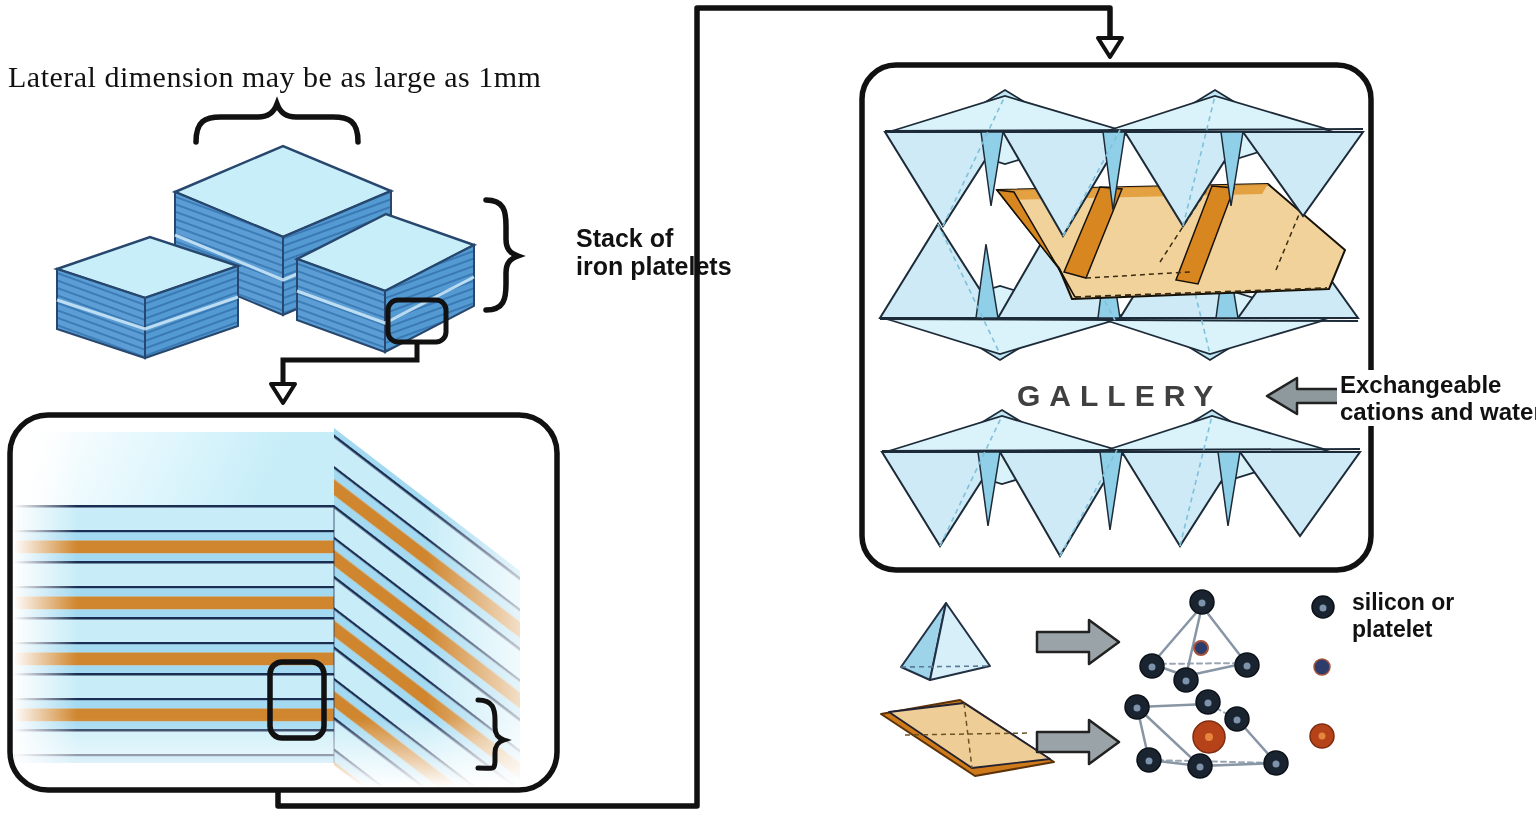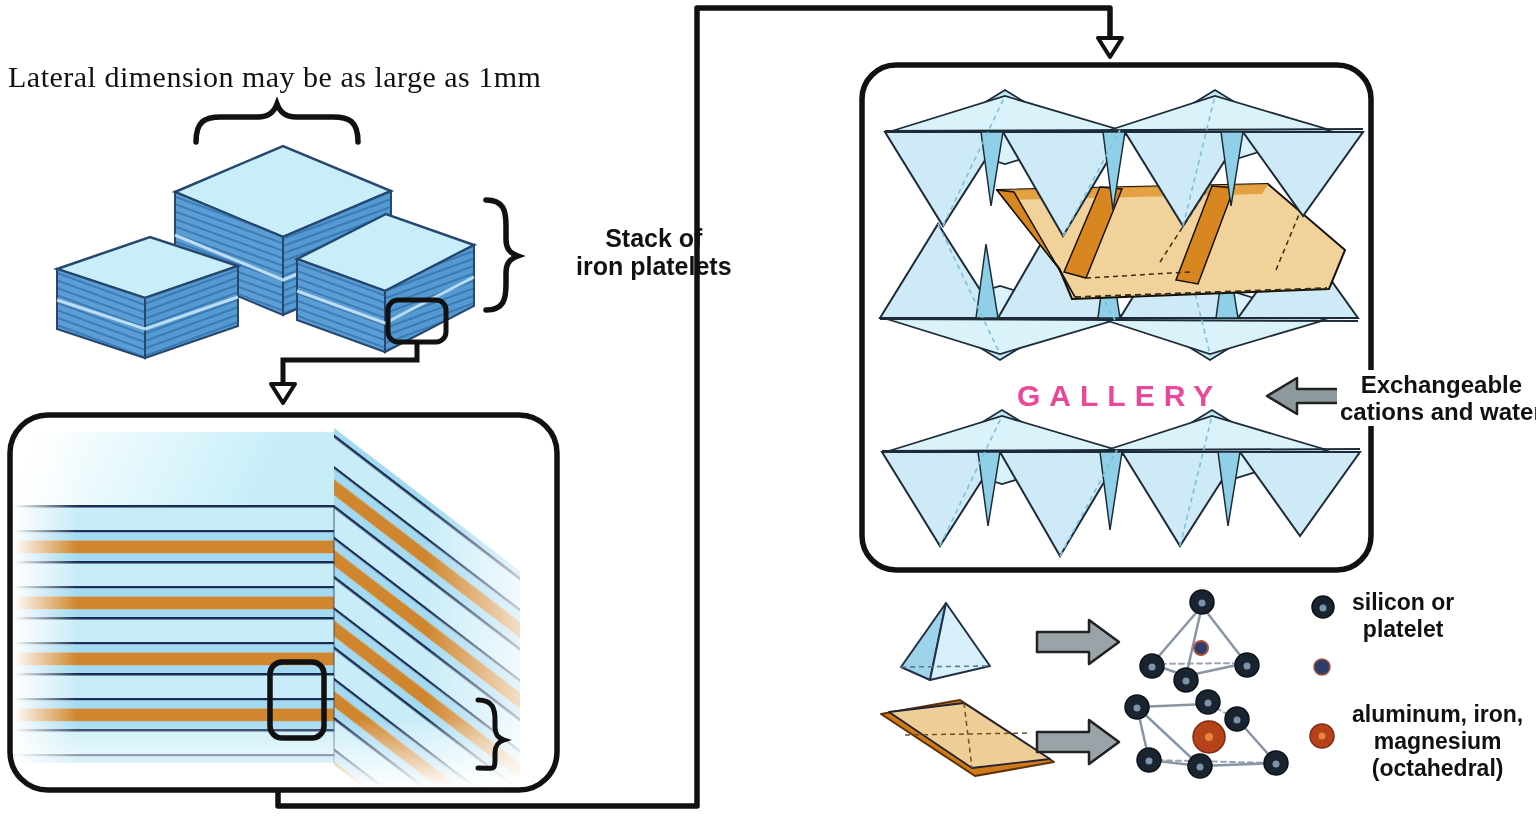--- a/index.html
+++ b/index.html
@@ -1,24 +1,24 @@
 <!DOCTYPE html>
 <html><head>
 <meta charset="utf-8">
 <style>
   html,body{margin:0;padding:0;background:#ffffff;}
   #stage{position:relative;width:1536px;height:809px;background:#ffffff;overflow:hidden;
-         font-family:"Liberation Sans",sans-serif;text-align:center;}
+         font-family:"Liberation Sans",sans-serif;}
   #art{position:absolute;left:0;top:0;}
   .txt{position:absolute;color:#111;line-height:1.12;white-space:nowrap;}
   .serif{font-family:"Liberation Serif",serif;font-size:30px;font-weight:400;letter-spacing:.5px;}
   .b25{font-weight:700;font-size:25px;line-height:28px;}
   .b24{font-weight:700;font-size:24px;line-height:27px;}
   .b23{font-weight:700;font-size:23px;line-height:27px;}
-  .gallery{font-weight:700;font-size:30px;letter-spacing:9px;color:#ec4899;}
+  .gallery{font-weight:700;font-size:30px;letter-spacing:9px;color:#404040;}
   .wbg{background:#ffffff;padding:1px 3px;}
   .lline{display:block;}
 </style>
 </head>
 <body>
 
 <div id="stage">
 
 <svg id="art" width="1536" height="819" viewBox="0 0 1536 819">
   <defs>
@@ -253,19 +253,14 @@
 
 <div class="txt b24 wbg" style="left:1337px;top:370px;">
   <span class="lline">Exchangeable</span>
   <span class="lline">cations and water</span>
 </div>
 
 <div class="txt b23" style="left:1352px;top:589px;">
   <span class="lline">silicon or</span>
   <span class="lline">platelet</span>
 </div>
-<div class="txt b23" style="left:1352px;top:701px;">
-  <span class="lline">aluminum, iron,</span>
-  <span class="lline">magnesium</span>
-  <span class="lline">(octahedral)</span>
-</div>
 
 </div>
 
 </body></html>

